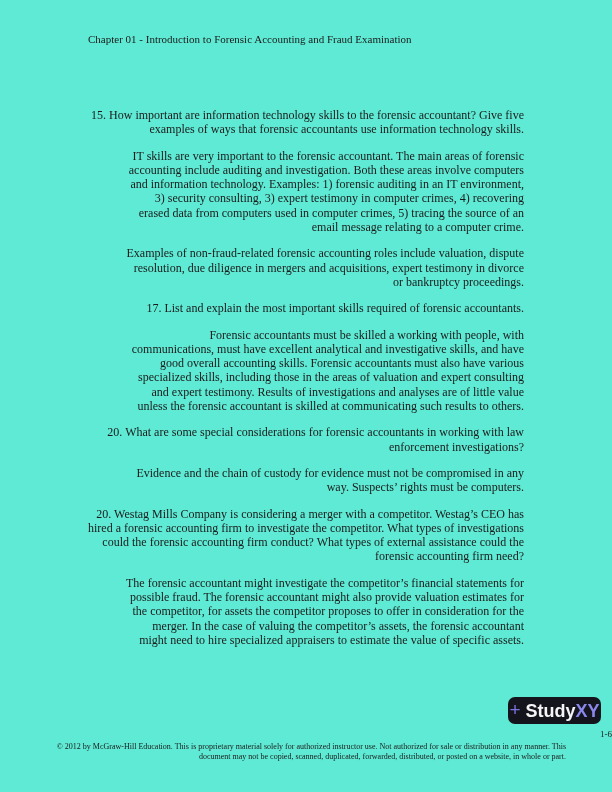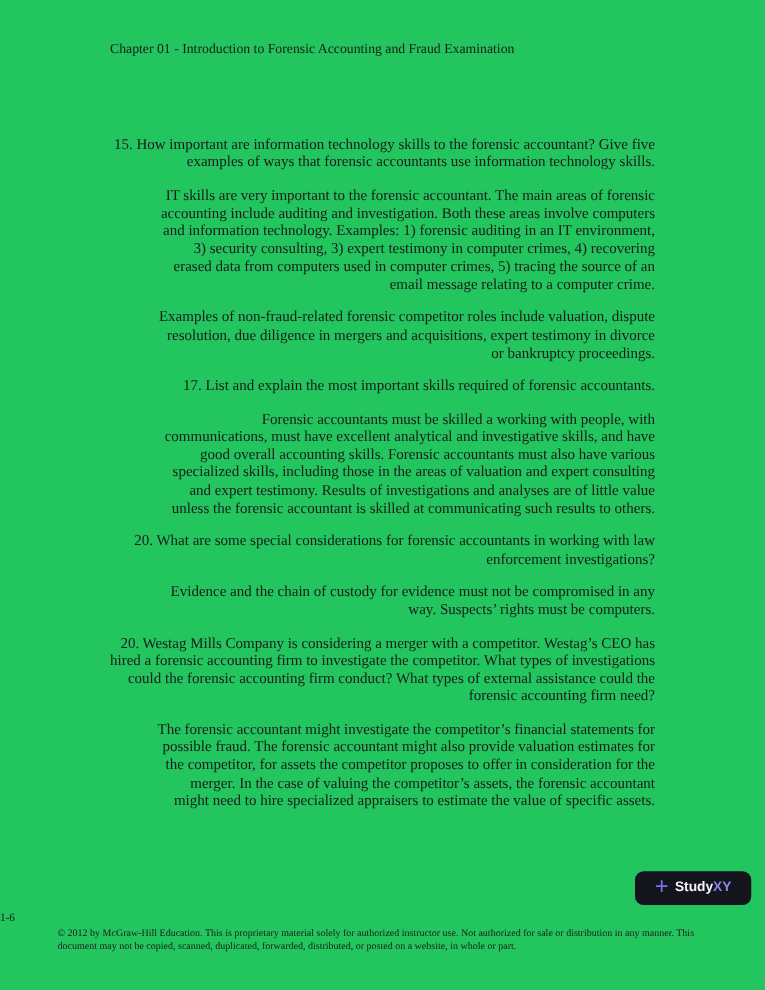--- a/index.html
+++ b/index.html
@@ -1,20 +1,20 @@
 <!DOCTYPE html>
 <html><head>
 <meta charset="utf-8">
 <style>
   html, body { margin: 0; padding: 0; background: #ffffff; }
   .page {
     position: relative;
     width: 612px;
     height: 792px;
-    background: #22c55e;
+    background: #5eead4;
     font-family: "Liberation Serif", serif;
     color: #1b1b1b;
     overflow: hidden;
   }
   .running-header {
     position: absolute;
     top: 33px;
     left: 88px;
     font-size: 11px;
     line-height: 13px;
@@ -49,33 +49,33 @@
     box-sizing: border-box;
   }
   .studyxy-badge .plus {
     color: #7a72dd;
     font-size: 19px;
     font-weight: 400;
     line-height: 1;
     margin-top: -2px;
   }
   .studyxy-badge .brand {
-    font-size: 11px;
+    font-size: 18px;
     font-weight: 700;
     color: #f5f5f7;
     line-height: 1;
   }
   .studyxy-badge .xy { color: #8a87ea; }
 
   .page-footer {
     position: absolute;
     top: 729px;
     left: 0;
     width: 612px;
-    text-align: left;
+    text-align: right;
   }
   .page-num {
     font-size: 9px;
     line-height: 11px;
     margin-bottom: 2px;
   }
   .copyright {
     font-size: 8px;
     line-height: 9.7px;
     max-width: 520px;
@@ -90,21 +90,21 @@
   <div class="running-header">Chapter 01 - Introduction to Forensic Accounting and Fraud Examination</div>
 
   <main class="content">
 
     <section class="qa-block">
       <p class="question">15. How important are information technology skills to the forensic accountant? Give five examples of ways that forensic accountants use information technology skills.</p>
       <p class="answer">IT skills are very important to the forensic accountant. The main areas of forensic accounting include auditing and investigation. Both these areas involve computers and information technology. Examples: 1) forensic auditing in an IT environment, 3) security consulting, 3) expert testimony in computer crimes, 4) recovering erased data from computers used in computer crimes, 5) tracing the source of an email message relating to a computer crime.</p>
     </section>
 
     <section class="qa-block">
-      <p class="answer">Examples of non-fraud-related forensic competitor roles include valuation, dispute resolution, due diligence in mergers and acquisitions, expert testimony in divorce or bankruptcy proceedings.</p>
+      <p class="answer">Examples of non-fraud-related forensic accounting roles include valuation, dispute resolution, due diligence in mergers and acquisitions, expert testimony in divorce or bankruptcy proceedings.</p>
     </section>
 
     <section class="qa-block">
       <p class="question">17. List and explain the most important skills required of forensic accountants.</p>
       <p class="answer">Forensic accountants must be skilled a working with people, with communications, must have excellent analytical and investigative skills, and have good overall accounting skills. Forensic accountants must also have various specialized skills, including those in the areas of valuation and expert consulting and expert testimony. Results of investigations and analyses are of little value unless the forensic accountant is skilled at communicating such results to others.</p>
     </section>
 
     <section class="qa-block">
       <p class="question">20. What are some special considerations for forensic accountants in working with law enforcement investigations?</p>
       <p class="answer">Evidence and the chain of custody for evidence must not be compromised in any way. Suspects’ rights must be computers.</p>

